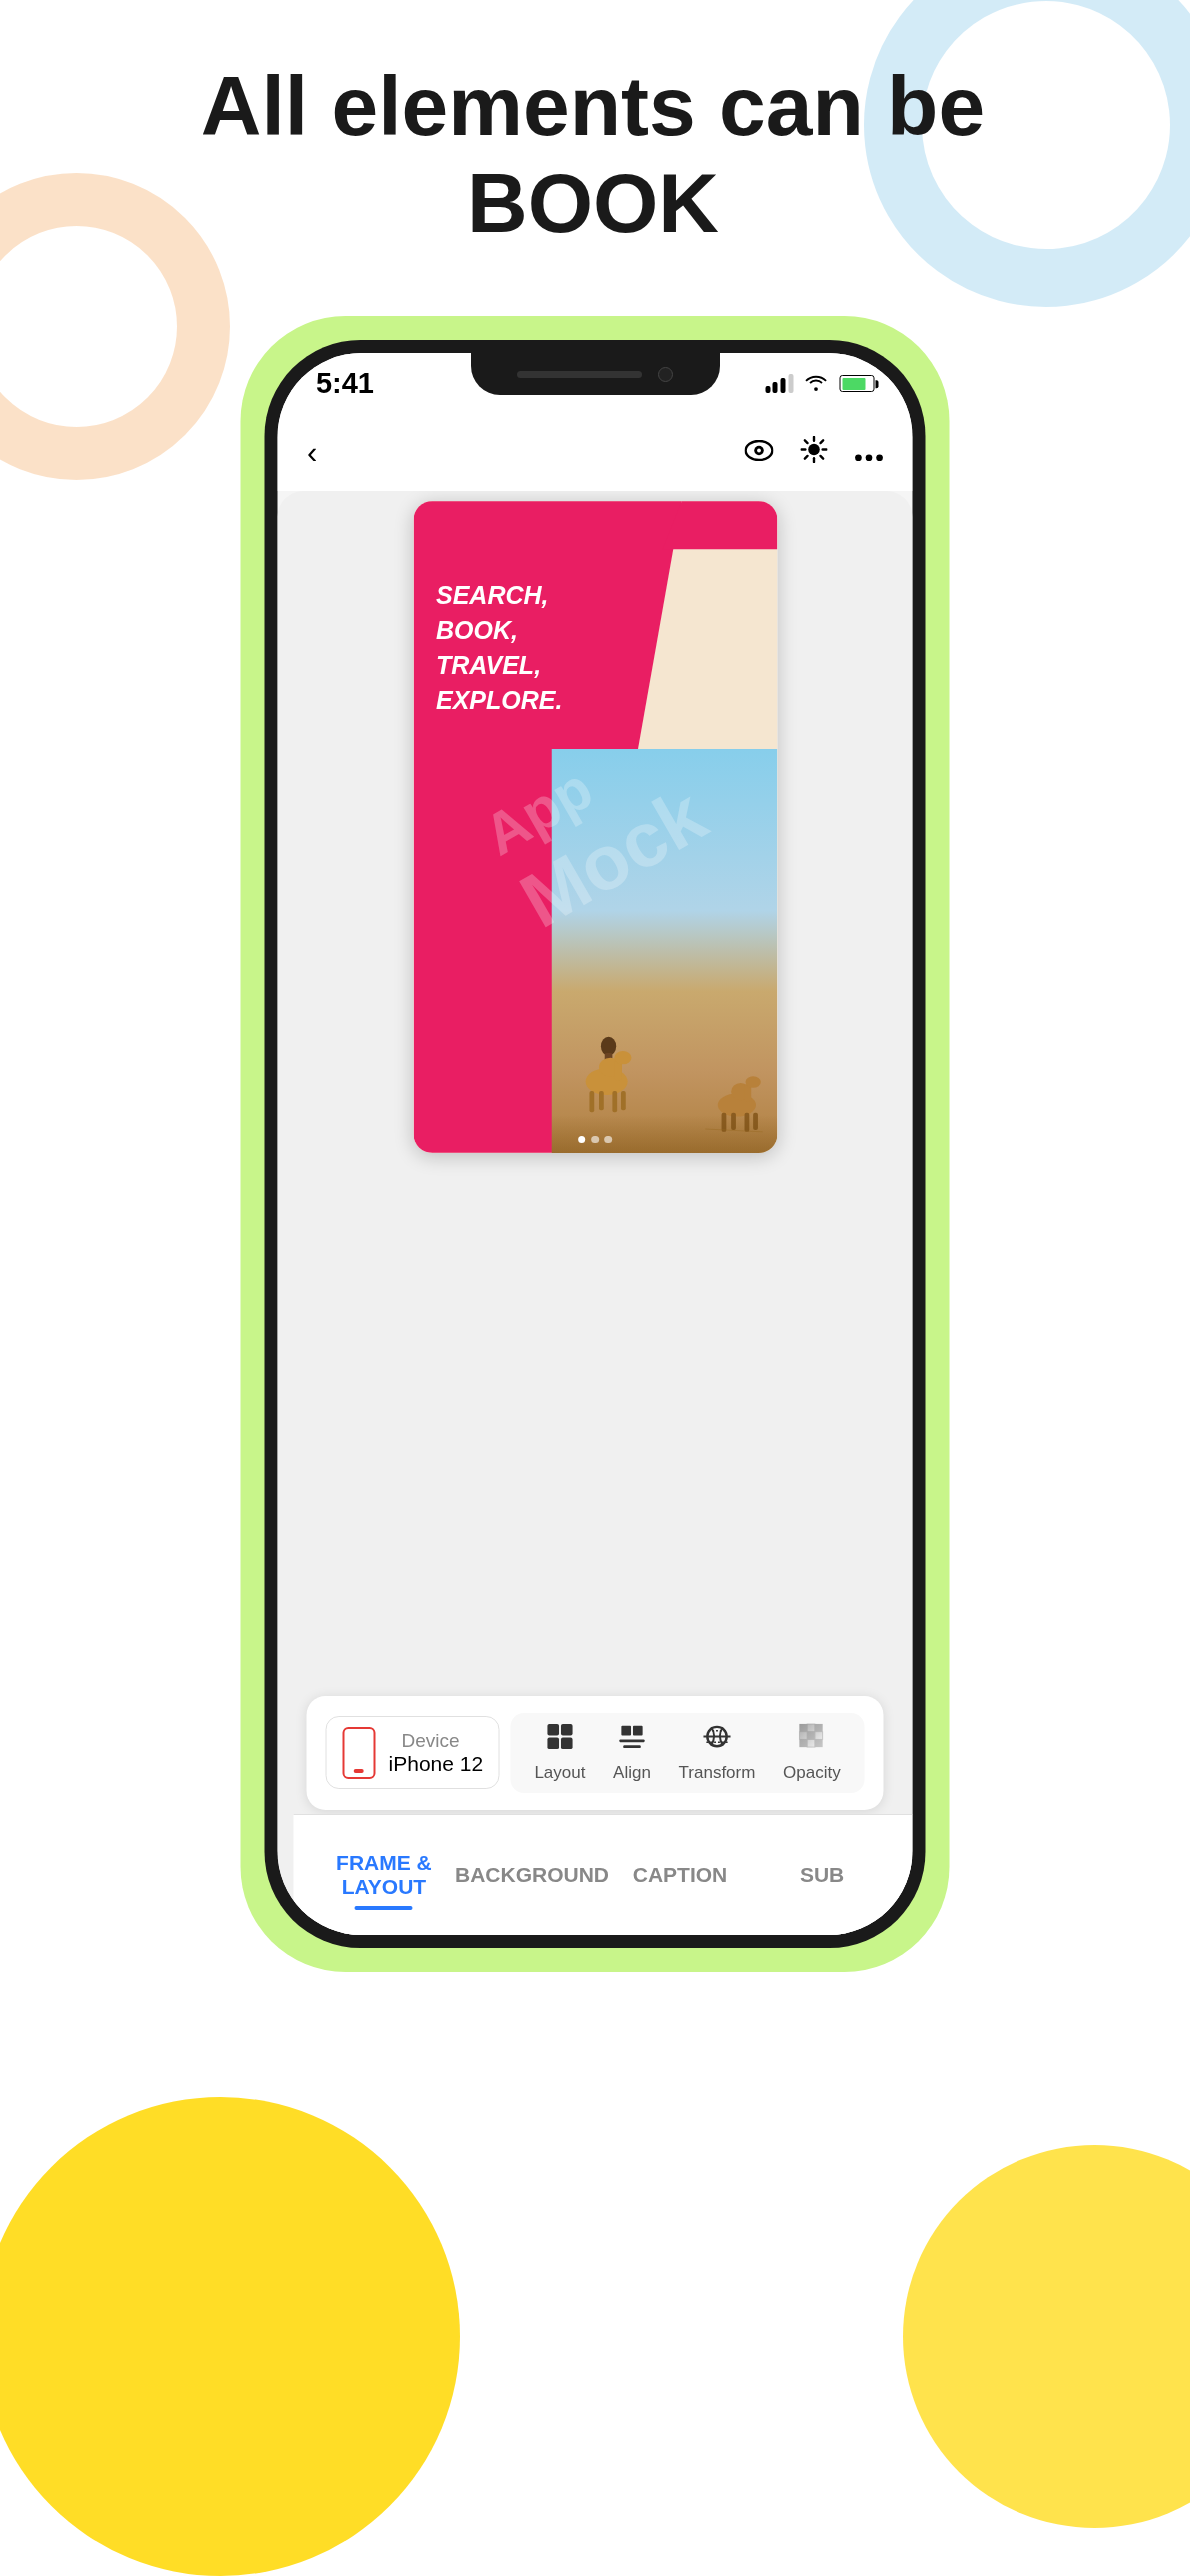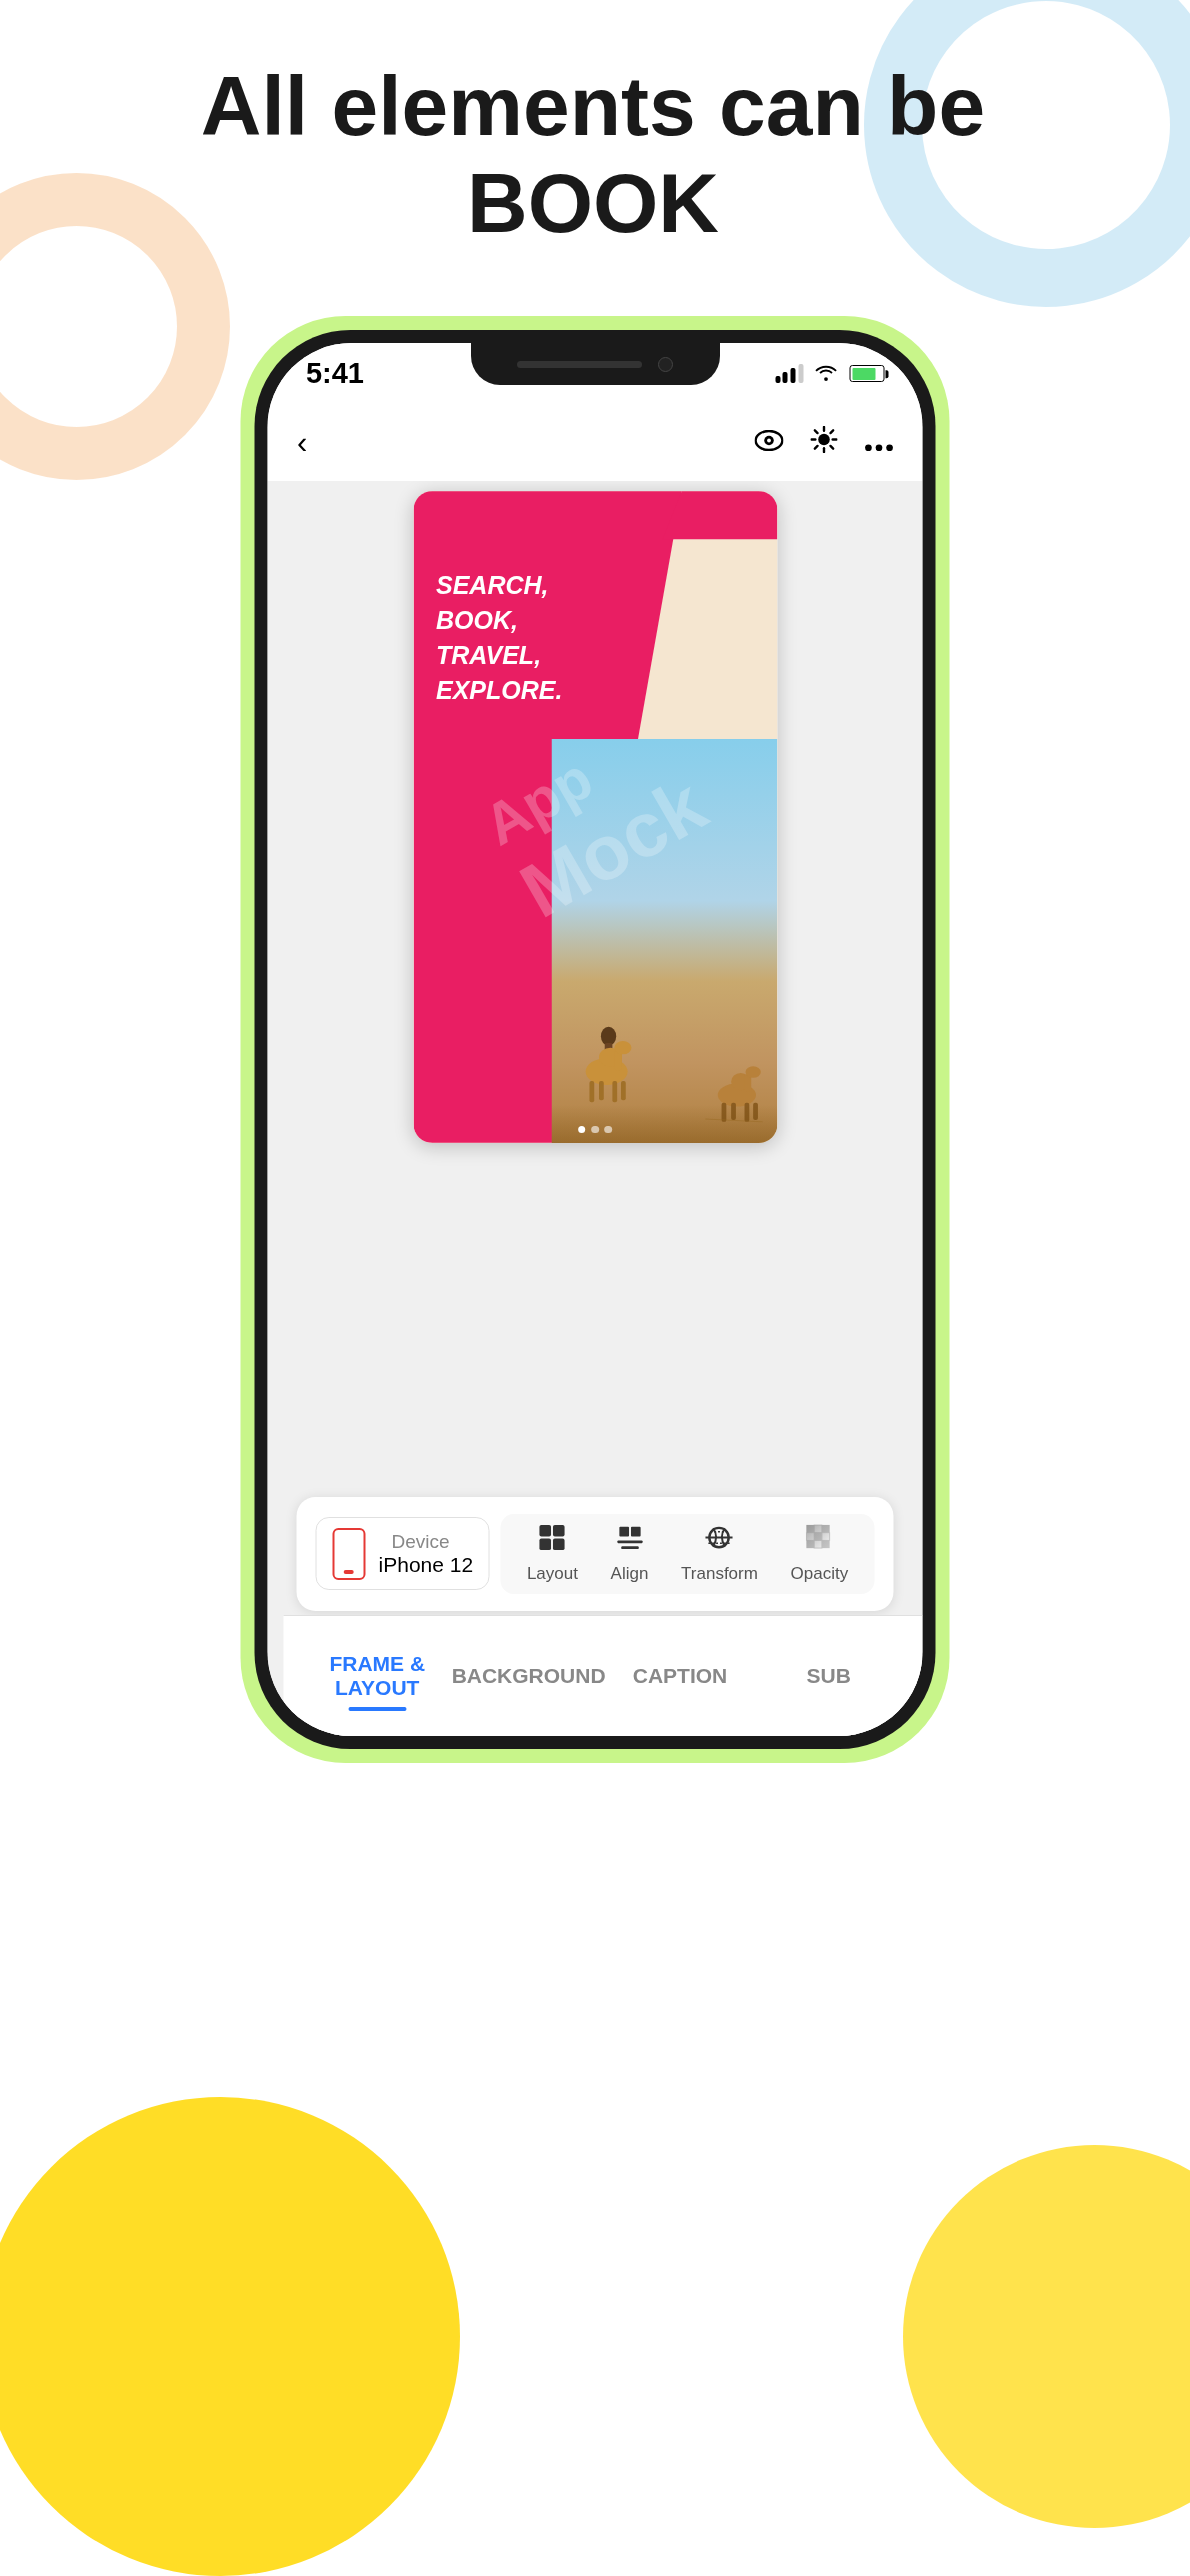--- a/index.html
+++ b/index.html
@@ -74,25 +74,25 @@
       z-index: 10;
     }
 
     
     .phone-outer {
       position: absolute;
       top: 316px;
       left: 50%;
       transform: translateX(-50%);
       width: 709px;
-      height: 1447px;
+      height: 1656px;
       background: #c8f58a;
       border-radius: 105px;
       z-index: 20;
-      padding: 14px;
+      padding: 24px;
     }
 
     .phone-inner {
       width: 100%;
       height: 100%;
       background: #1a1a1a;
       border-radius: 96px;
       overflow: hidden;
       position: relative;
     }
@@ -249,20 +249,21 @@
 
     
     .content-area {
       position: absolute;
       top: 138px;
       left: 0;
       right: 0;
       bottom: 0;
       background: #f0f0f0;
       overflow: hidden;
+      border-radius: 26px;
     }
 
     
     .design-preview {
       position: absolute;
       top: 9.6px;
       left: 50%;
       transform: translateX(-50%);
       width: 364px;
       height: 652px;

